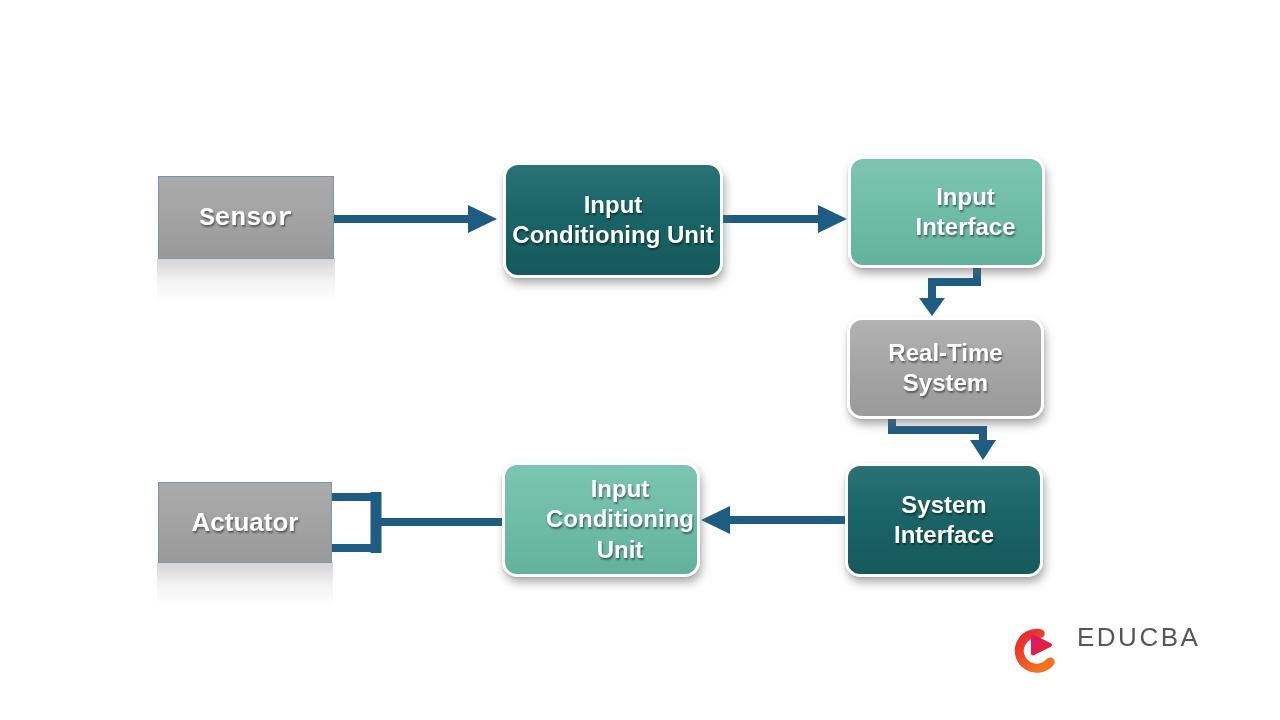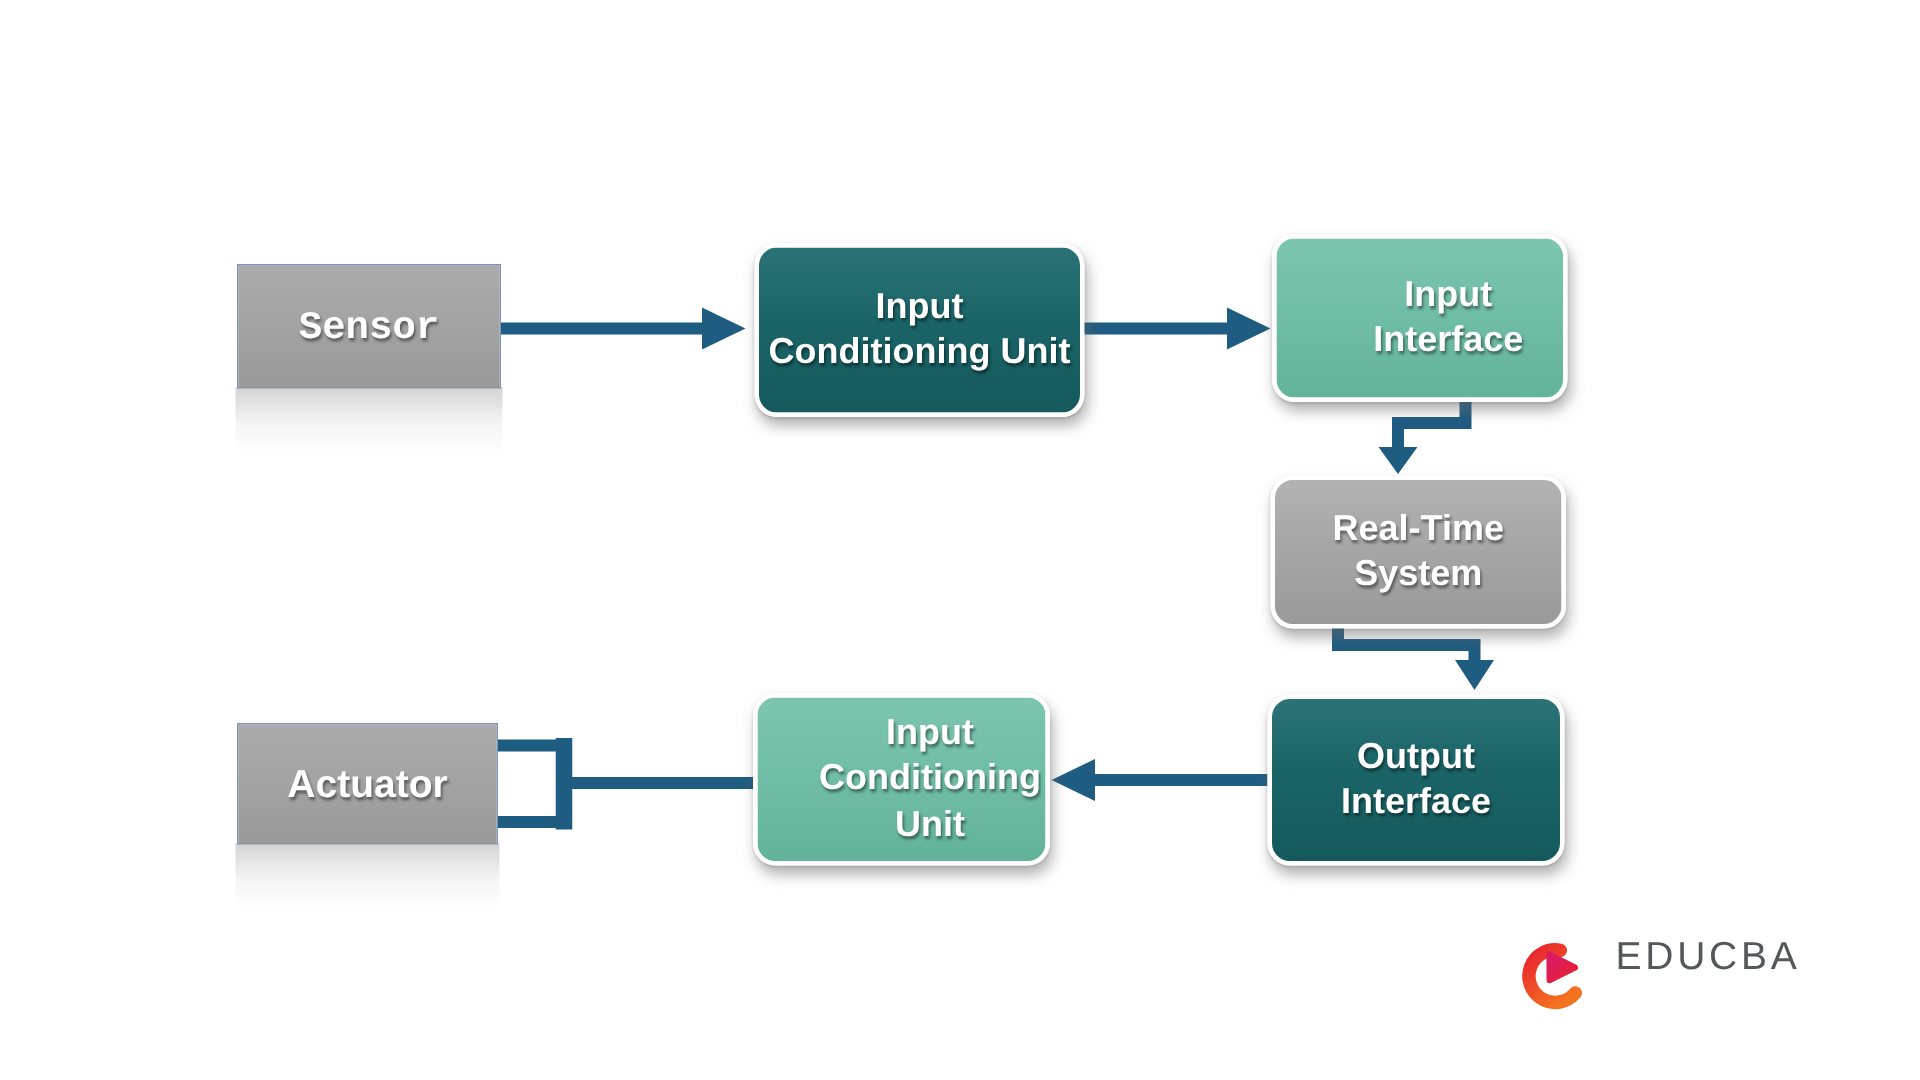--- a/index.html
+++ b/index.html
@@ -140,21 +140,21 @@
 
   <div class="node rounded teal-light" id="n-ii">
     <span class="nlabel">Input Interface</span>
   </div>
 
   <div class="node rounded gray" id="n-rts">
     <span class="nlabel">Real-Time System</span>
   </div>
 
   <div class="node rounded teal-dark" id="n-oi">
-    <span class="nlabel">Output Interface</span>
+    <span class="nlabel">System Interface</span>
   </div>
 
   <div class="node rounded teal-light" id="n-ocu">
     <span class="nlabel">Input Conditioning Unit</span>
   </div>
 
   <div class="node square" id="n-actuator">
     <span class="nlabel">Actuator</span>
     <div class="reflection"></div>
   </div>

